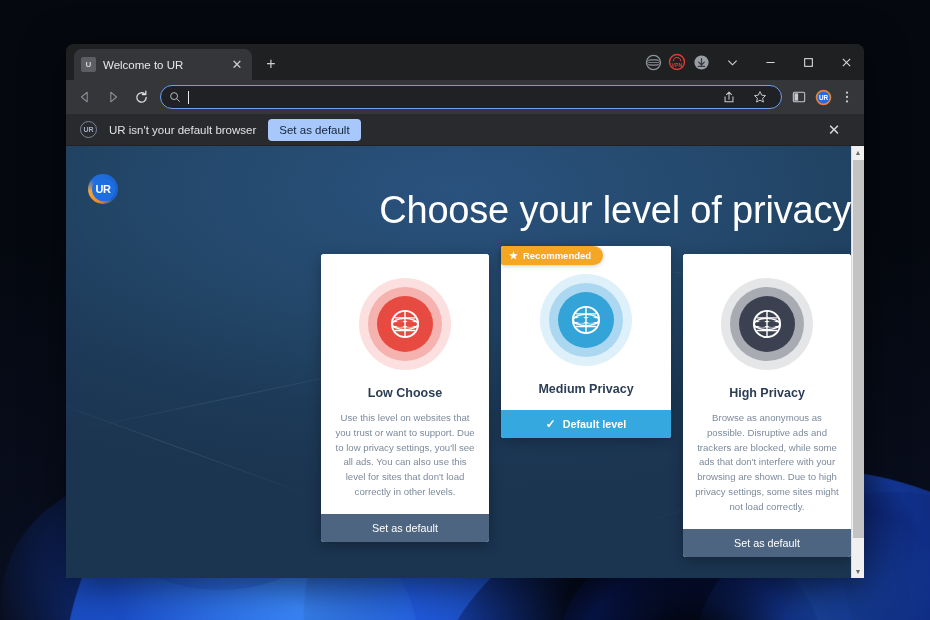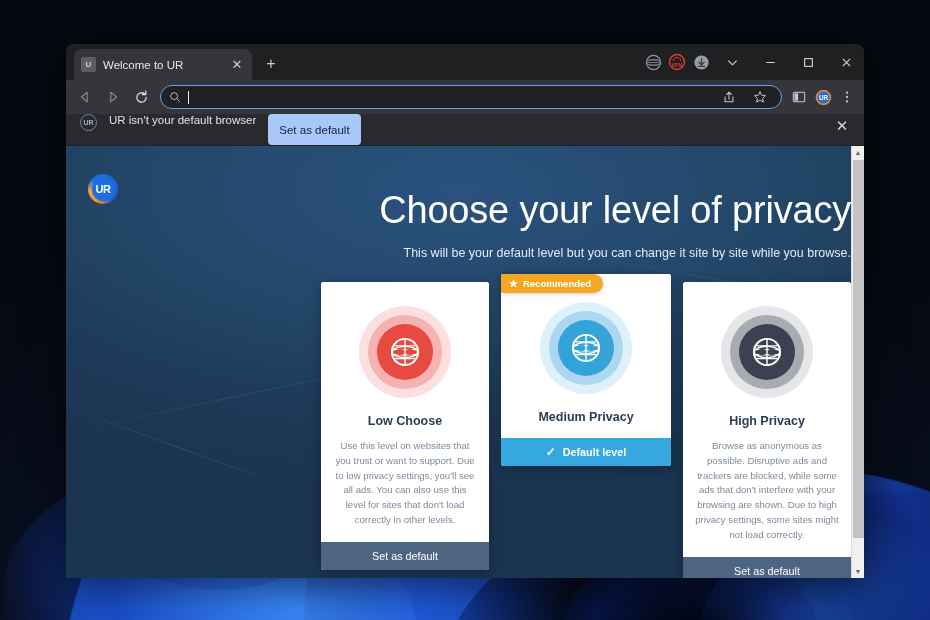--- a/index.html
+++ b/index.html
@@ -156,22 +156,22 @@
   #omnibox .search-ic { color: #b6bac0; display:flex; }
   .caret {
     width: 1px; height: 13px; background: #e8eaed;
   }
   .omni-right { margin-left: auto; display: flex; align-items: center; gap: 9px; padding-right: 2px; color:#c6c9ce;}
   .tb-icon { width: 22px; height: 22px; display:flex;align-items:center;justify-content:center;color:#c6c9ce;}
 
   
   #infobar {
     height: 32px; background: #292a2d;
-    display: flex; 
-    padding: 0 10px 0 14px; gap: 12px; flex: none;
+    display: flex; align-items: center;
+    padding: 0 18px 0 14px; gap: 12px; flex: none;
     border-bottom: 1px solid #202124;
   }
   #infobar .ur-mini {
     width: 17px; height: 17px; border-radius: 50%;
     border: 1.6px solid #7a8699;
     display:flex;align-items:center;justify-content:center;
     font-size: 7px; color:#9fb0c8; font-weight:bold;
     flex:none;
   }
   #infobar .msg { font-size: 11.5px; color: #dfe2e6; }
@@ -503,21 +503,20 @@
       <div class="pg-line" style="left:500px; top:140px; width:380px; transform:rotate(10deg);"></div>
       <div class="pg-line" style="left:560px; top:330px; width:320px; transform:rotate(-18deg);"></div>
 
       <div id="page-logo">
         <div class="logo-ring"></div>
         <div class="logo-core">UR</div>
       </div>
 
       <div id="page-inner">
         <h1 id="headline">Choose your level of privacy</h1>
-        <div id="subhead">This will be your default level but you can change it site by site while you browse.</div>
 
         <div id="cards">
 
           <div class="card">
             <div class="card-body">
               <div class="mask-wrap low">
                 <div class="halo-outer"></div>
                   <div class="halo-mid"></div>
                 <div class="mask-disc">
                   <svg width="30" height="30" viewBox="0 0 32 32">

